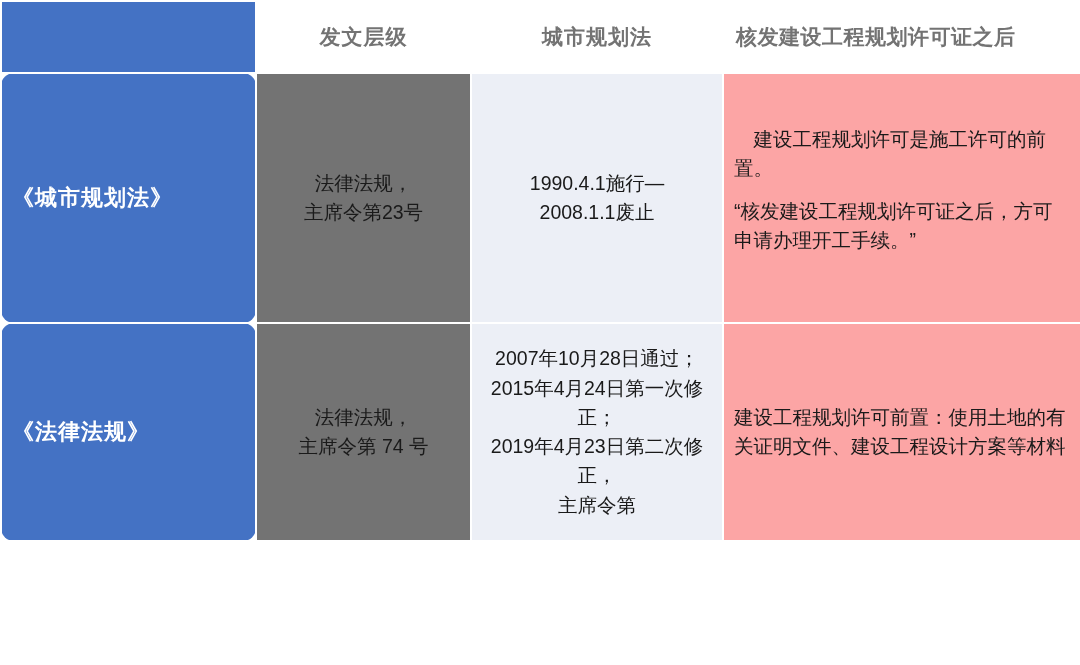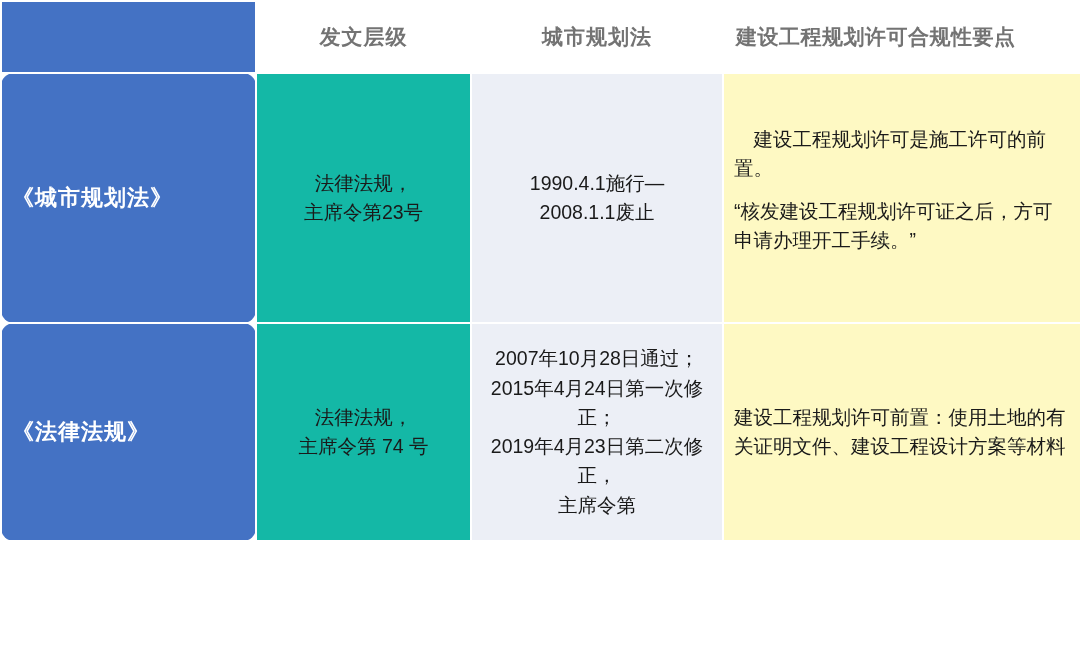--- a/index.html
+++ b/index.html
@@ -72,23 +72,23 @@
     font-size: 19.5px;
     color: #1a1a1a;
     line-height: 1.5;
   }
   .cell.center {
     text-align: center;
   }
   .cell.left {
     text-align: left;
   }
-  .bg-a { background: #14b8a6; }
+  .bg-a { background: #737373; }
   .bg-b { background: #eceff6; margin-left: 16px; }
-  .bg-d { background: #fef9c3; }
+  .bg-d { background: #fca5a5; }
 
   .para { margin: 0 0 14px 0; }
   .para:last-child { margin-bottom: 16px; }
   .indent { text-indent: 1em; }
   .nowrap-line { white-space: pre-line; }
 </style>
 </head>
 <body>
 
 <table class="reg-table">
@@ -96,21 +96,21 @@
     <col class="c0">
       <col class="c1">
       <col class="c2">
       <col class="c3">
   </colgroup>
   <thead>
     <tr>
       <th class="hdr-blank"></th>
       <th class="hdr-cell">发文层级</th>
       <th class="hdr-cell">城市规划法</th>
-      <th class="hdr-cell last">建设工程规划许可合规性要点</th>
+      <th class="hdr-cell last">核发建设工程规划许可证之后</th>
     </tr>
   </thead>
   <tbody>
     <tr style="height:250px;">
       <td class="rowhead">《城市规划法》</td>
       <td class="cell center bg-a nowrap-line">法律法规，
 主席令第23号</td>
       <td class="cell center bg-b nowrap-line">1990.4.1施行—
 2008.1.1废止</td>
       <td class="cell left bg-d">

